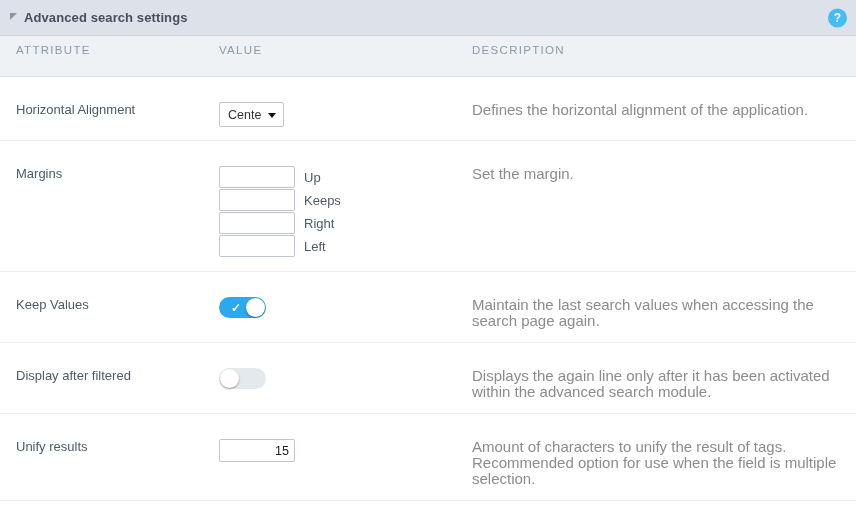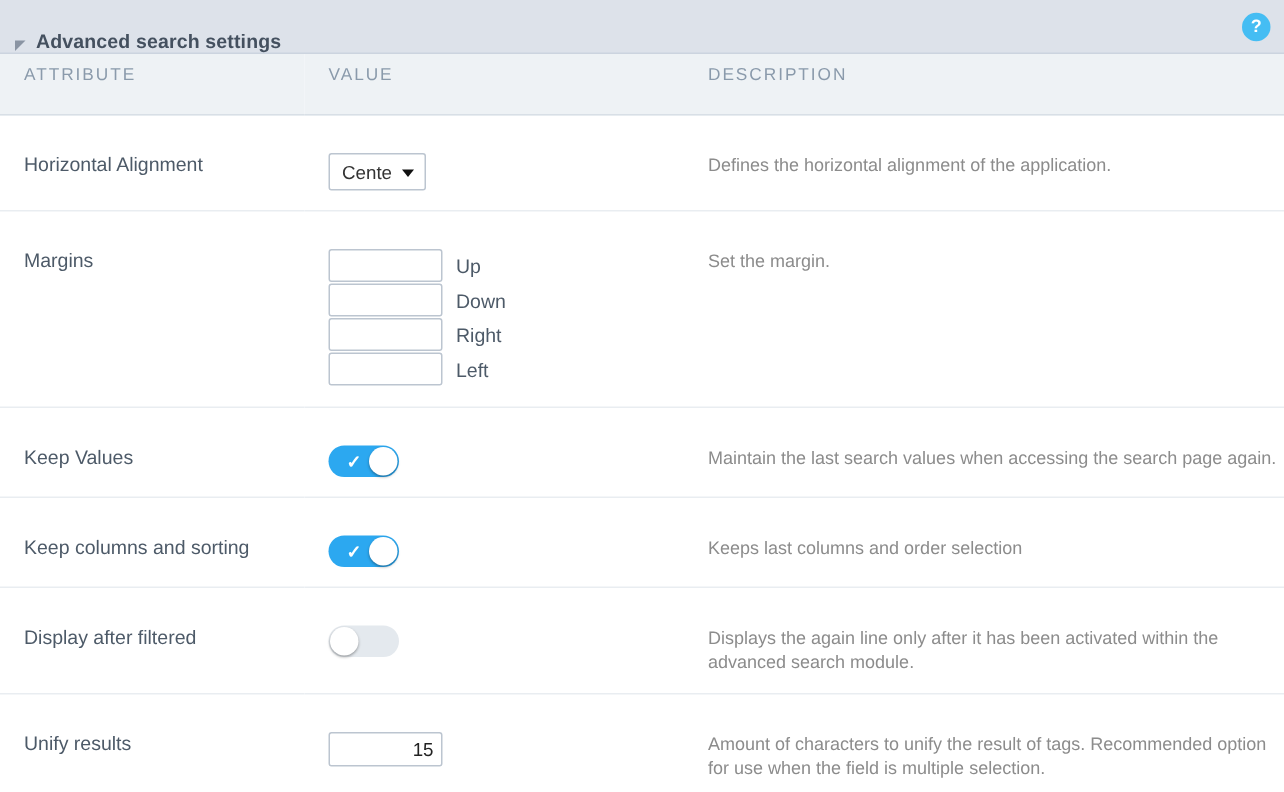--- a/index.html
+++ b/index.html
@@ -15,21 +15,21 @@
     -webkit-font-smoothing: antialiased;
   }
 
   
   .panel-title {
     position: relative;
     height: 36px;
     background: #dde2ea;
     border-bottom: 1px solid #ccd4df;
     display: flex;
-    align-items: flex-end;
+    align-items: center;
     padding: 0 10px;
     box-sizing: border-box;
   }
   .collapse-tri {
     width: 0;
     height: 0;
     border-left: 7px solid #8a94a3;
     border-bottom: 7px solid transparent;
     border-top: 0;
     margin-right: 7px;
@@ -92,21 +92,21 @@
   }
   .grid tbody tr:last-child td { border-bottom: 1px solid #e9edf1; }
 
   td.attr {
     font-size: 13px;
     color: #4d5a68;
     white-space: nowrap;
   }
   td.val { padding-left: 9px; padding-top: 10px; }
   td.desc {
-    font-size: 12px;
+    font-size: 15px;
     color: #8c8c8c;
     line-height: 16px;
     padding-right: 14px;
     padding-top: 13px;
   }
 
   
   .sel {
     appearance: none;
     -webkit-appearance: none;
@@ -240,21 +240,21 @@
 
     <tr>
       <td class="attr">Margins</td>
       <td class="val">
         <div class="margin-row">
           <input class="txt" type="text" value="" style="">
           <span class="mlabel">Up</span>
         </div>
         <div class="margin-row">
           <input class="txt" type="text" value="" style="">
-          <span class="mlabel">Down</span>
+          <span class="mlabel">Keeps</span>
         </div>
         <div class="margin-row">
           <input class="txt" type="text" value="" style="">
           <span class="mlabel">Right</span>
         </div>
         <div class="margin-row">
           <input class="txt" type="text" value="" style="">
           <span class="mlabel">Left</span>
         </div>
       </td>
@@ -265,30 +265,20 @@
       <td class="attr">Keep Values</td>
       <td class="val">
         <span class="tgl on">
           <span class="check">✓</span>
           <span class="knob"></span>
         </span>
       </td>
       <td class="desc">Maintain the last search values when accessing the search page again.</td>
     </tr>
 
-    <tr>
-      <td class="attr">Keep columns and sorting</td>
-      <td class="val">
-        <span class="tgl on">
-          <span class="check">✓</span>
-          <span class="knob"></span>
-        </span>
-      </td>
-      <td class="desc">Keeps last columns and order selection</td>
-    </tr>
 
 
 
     <tr>
       <td class="attr">Display after filtered</td>
       <td class="val">
         <span class="tgl off">
           
           <span class="knob"></span>
         </span>

